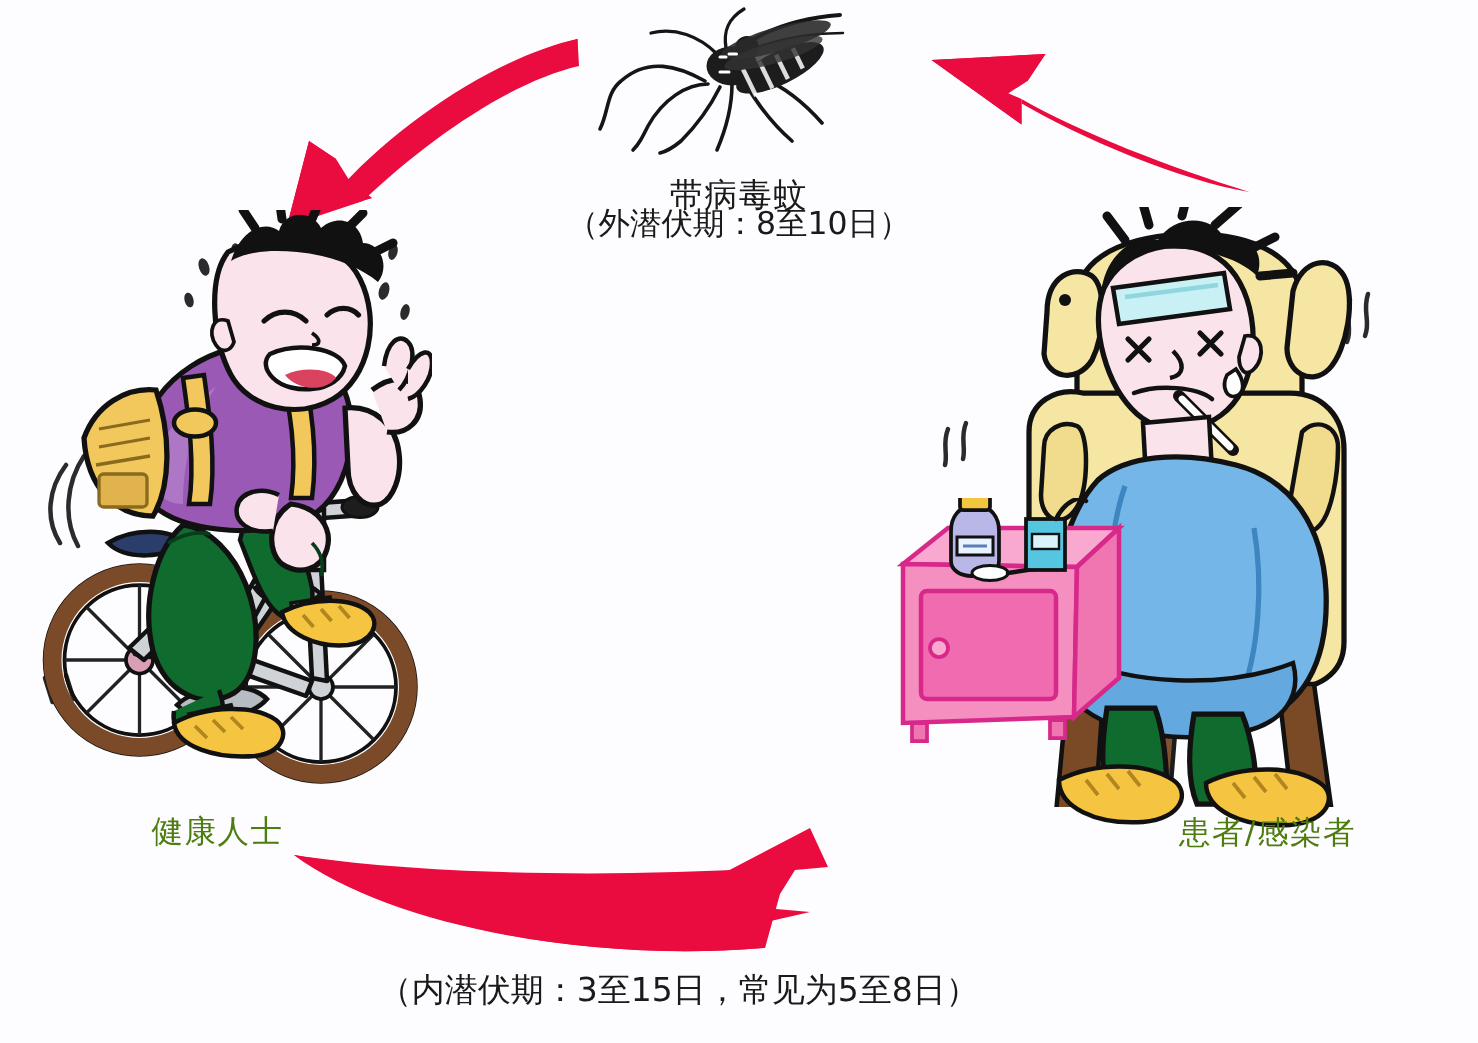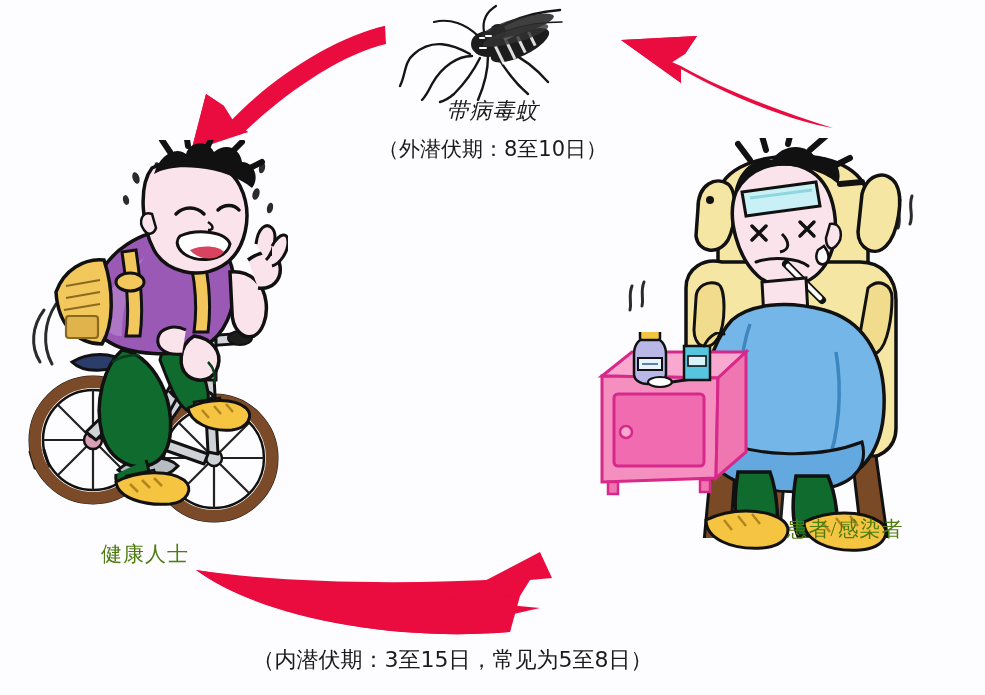--- a/index.html
+++ b/index.html
@@ -91,21 +91,21 @@
 
       <g transform="rotate(-16 100 36)">
         <ellipse cx="128" cy="30" rx="38" ry="8" fill="#2a2a2a" opacity=".9"></ellipse>
         <ellipse cx="124" cy="38" rx="34" ry="7" fill="#333333" opacity=".8"></ellipse>
       </g>
 
       <path d="M88,34 l4,0 M94,32 l5,0 M88,44 l6,0" stroke="#fff" stroke-width="2" stroke-linecap="round"></path>
     </svg>
   </div>
 
-  <div class="lbl lbl-main" style="left:0;top:96px;width:985px;font-style:italic;">带病毒蚊</div>
+  <div class="lbl lbl-main" style="left:0;top:115px;width:985px;">带病毒蚊</div>
   <div class="lbl lbl-sub" style="left:0;top:135px;width:985px;">（外潜伏期：8至10日）</div>
 
   <div class="art" style="left:18px;top:140px;">
     <svg width="270" height="400" viewBox="0 0 270 400">
 
       <g stroke="#2b2b2b" fill="none" stroke-width="3" stroke-linecap="round">
         <path d="M26,170 C14,186 12,206 22,222"></path>
         <path d="M38,164 C26,182 24,206 34,224"></path>
         <path d="M12,312 l5,16 M26,310 l5,16"></path>
       </g>
@@ -337,17 +337,17 @@
 
       <ellipse cx="62" cy="50" rx="12" ry="5" fill="#ffffff" stroke="#111" stroke-width="2"></ellipse>
       <path d="M74,50 L100,46" stroke="#111" stroke-width="3" stroke-linecap="round"></path>
 
       <rect x="86" y="14" width="26" height="34" fill="#56c6e0" stroke="#111" stroke-width="2.5"></rect>
       <rect x="90" y="24" width="18" height="10" fill="#d8f3fa" stroke="#111" stroke-width="1.6"></rect>
       <path d="M106,14 C112,2 122,-2 126,2" fill="none" stroke="#111" stroke-width="3" stroke-linecap="round"></path>
     </svg>
   </div>
 
-  <div class="lbl lbl-side" style="left:710px;top:515px;width:270px;font-family:Liberation Serif, serif;">患者/感染者</div>
+  <div class="lbl lbl-side" style="left:710px;top:541px;width:270px;">患者/感染者</div>
 
   <div class="lbl lbl-bottom" style="left:0;top:645px;width:905px;">（内潜伏期：3至15日，常见为5至8日）</div>
 
 </div>
 
 </body></html>

